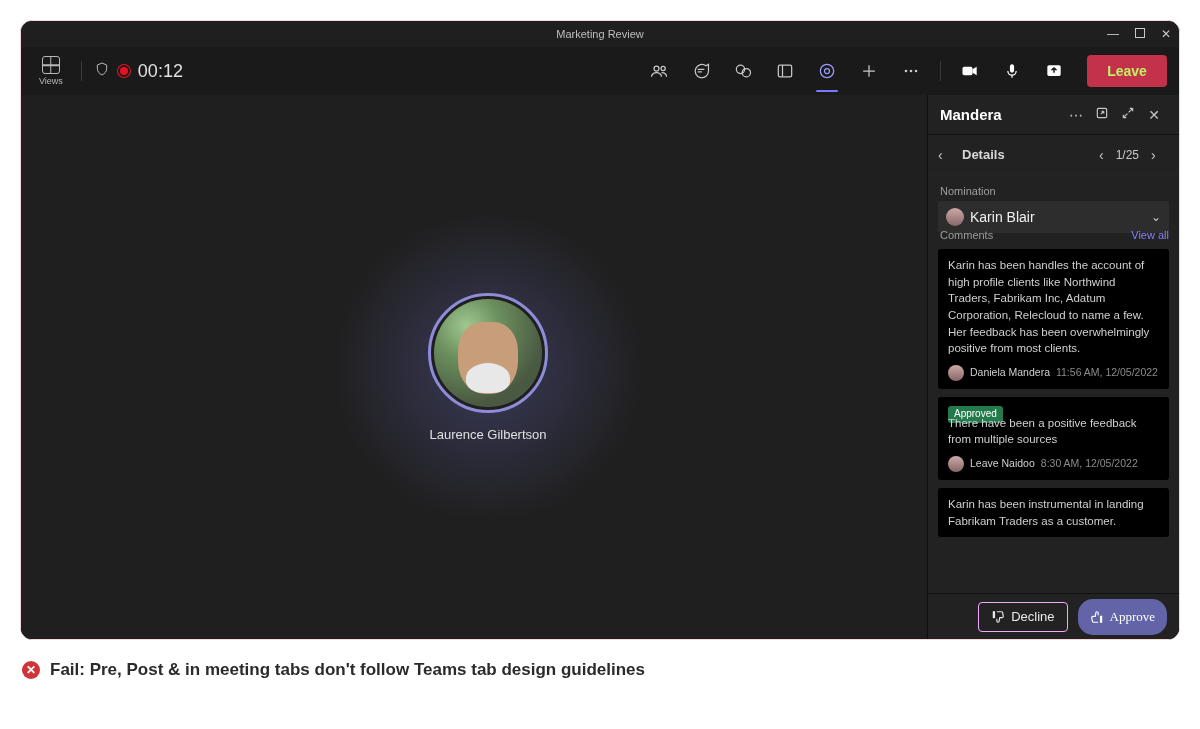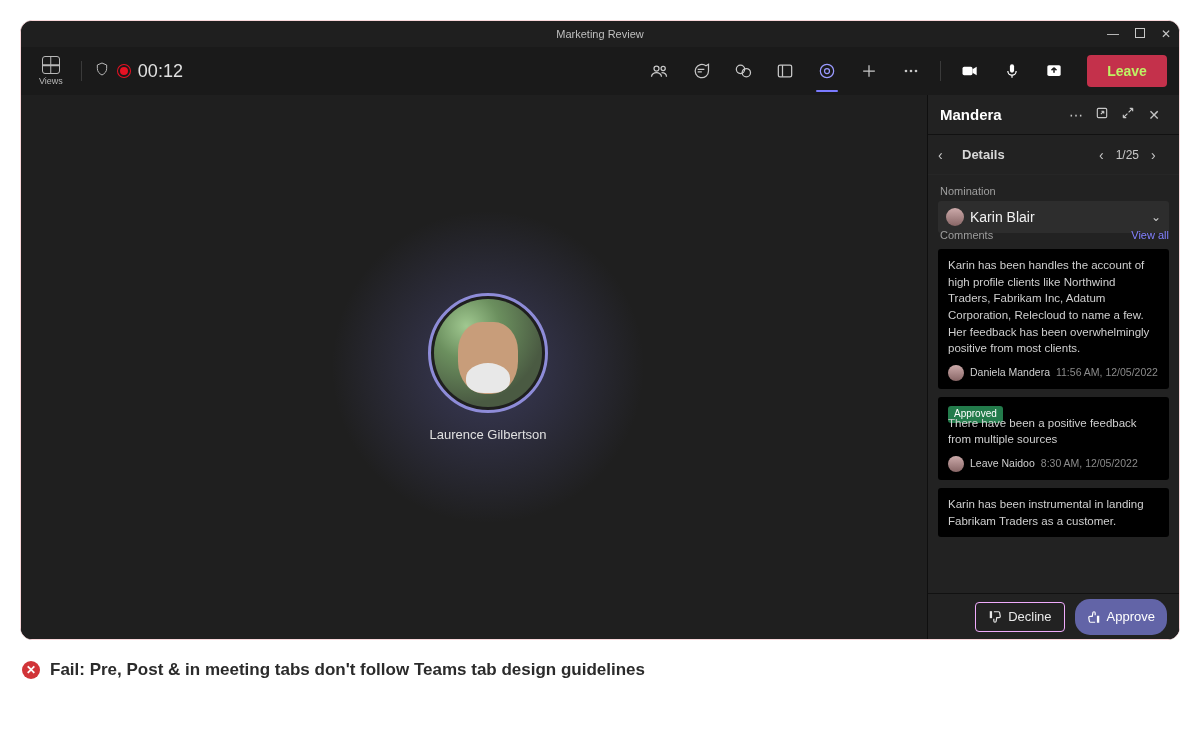--- a/index.html
+++ b/index.html
@@ -151,21 +151,21 @@
   .panel-footer {
     height:46px; border-top:1px solid #111; display:flex; align-items:center; justify-content:flex-end; gap:10px; padding:0 12px;
     background:#222;
   }
   .btn-decline {
     background:transparent; border:1px solid #f0abfc; color:#e8e8e8;
     height:30px; padding:0 12px; border-radius:4px; font-size:13px; display:flex; align-items:center; gap:6px;
   }
   .btn-approve {
     background:#6264a7; border:none; color:#fff;
-    height:36px; padding:0 12px; border-radius:15px; font-size:13px; display:flex; align-items:center; gap:6px;
+    height:36px; padding:0 12px; border-radius:15px; font-size:13px; display:flex; align-items:center; gap:6px;font-family:Liberation Serif, serif;
   }
 
   
   .caption-row {
     display:flex; align-items:center; gap:10px; margin: 20px 0 0 22px;
     font-size:17px; font-weight:700; color:#2b2b2b;
   }
   .fail-icon {
     width:18px; height:18px; border-radius:50%; background:#d13438; color:#fff;
     display:flex; align-items:center; justify-content:center; font-size:12px; font-weight:900;

